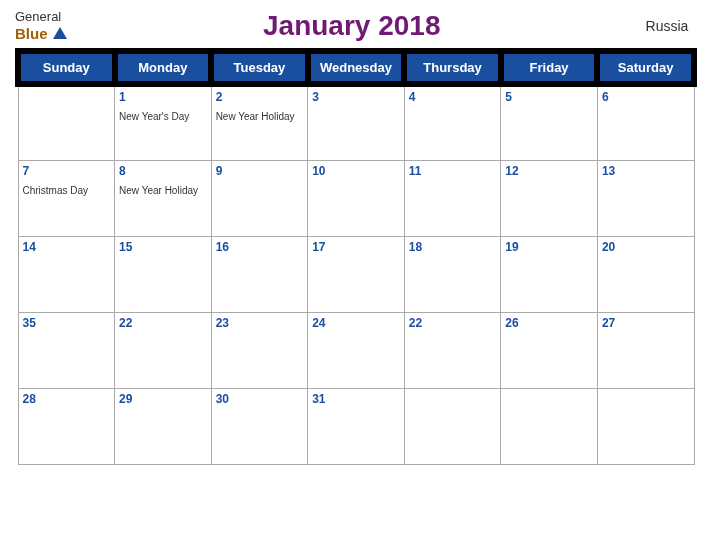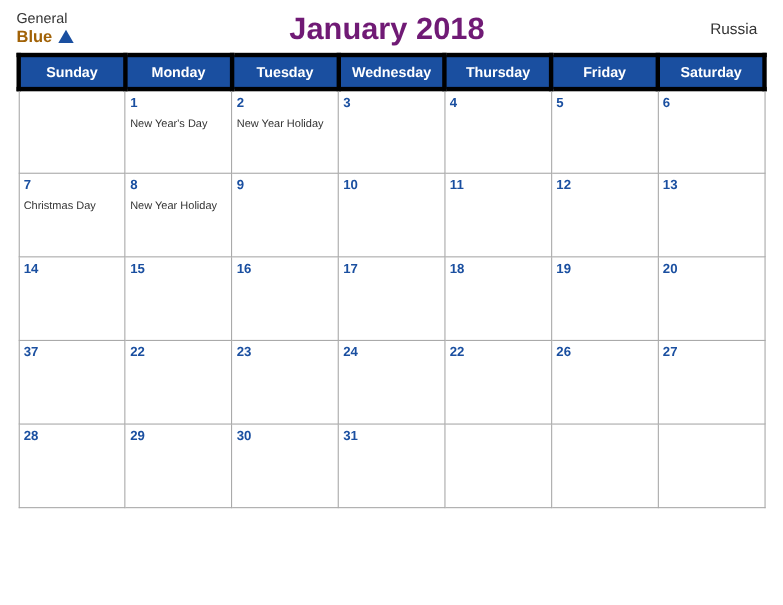--- a/index.html
+++ b/index.html
@@ -71,21 +71,21 @@
       width: 100%;
       table-layout: fixed;
     }
     .calendar th {
       background-color: #1a4fa0;
       color: #fff;
       text-align: center;
       padding: 6px 0;
       font-size: 13px;
       font-weight: bold;
-      border: 4px solid #000000;
+      border: 6px solid #000000;
     }
     .calendar td {
       border: 1px solid #aaa;
       vertical-align: top;
       padding: 3px 4px;
       width: calc(100% / 7);
       height: 76px;
     }
     .day-num {
       font-size: 12px;
@@ -183,21 +183,21 @@
           </td>
           <td>
             <span class="day-num">19</span>
           </td>
           <td>
             <span class="day-num">20</span>
           </td>
         </tr>
         <tr>
           <td>
-            <span class="day-num">37</span>
+            <span class="day-num">35</span>
           </td>
           <td>
             <span class="day-num">22</span>
           </td>
           <td>
             <span class="day-num">23</span>
           </td>
           <td>
             <span class="day-num">24</span>
           </td>

